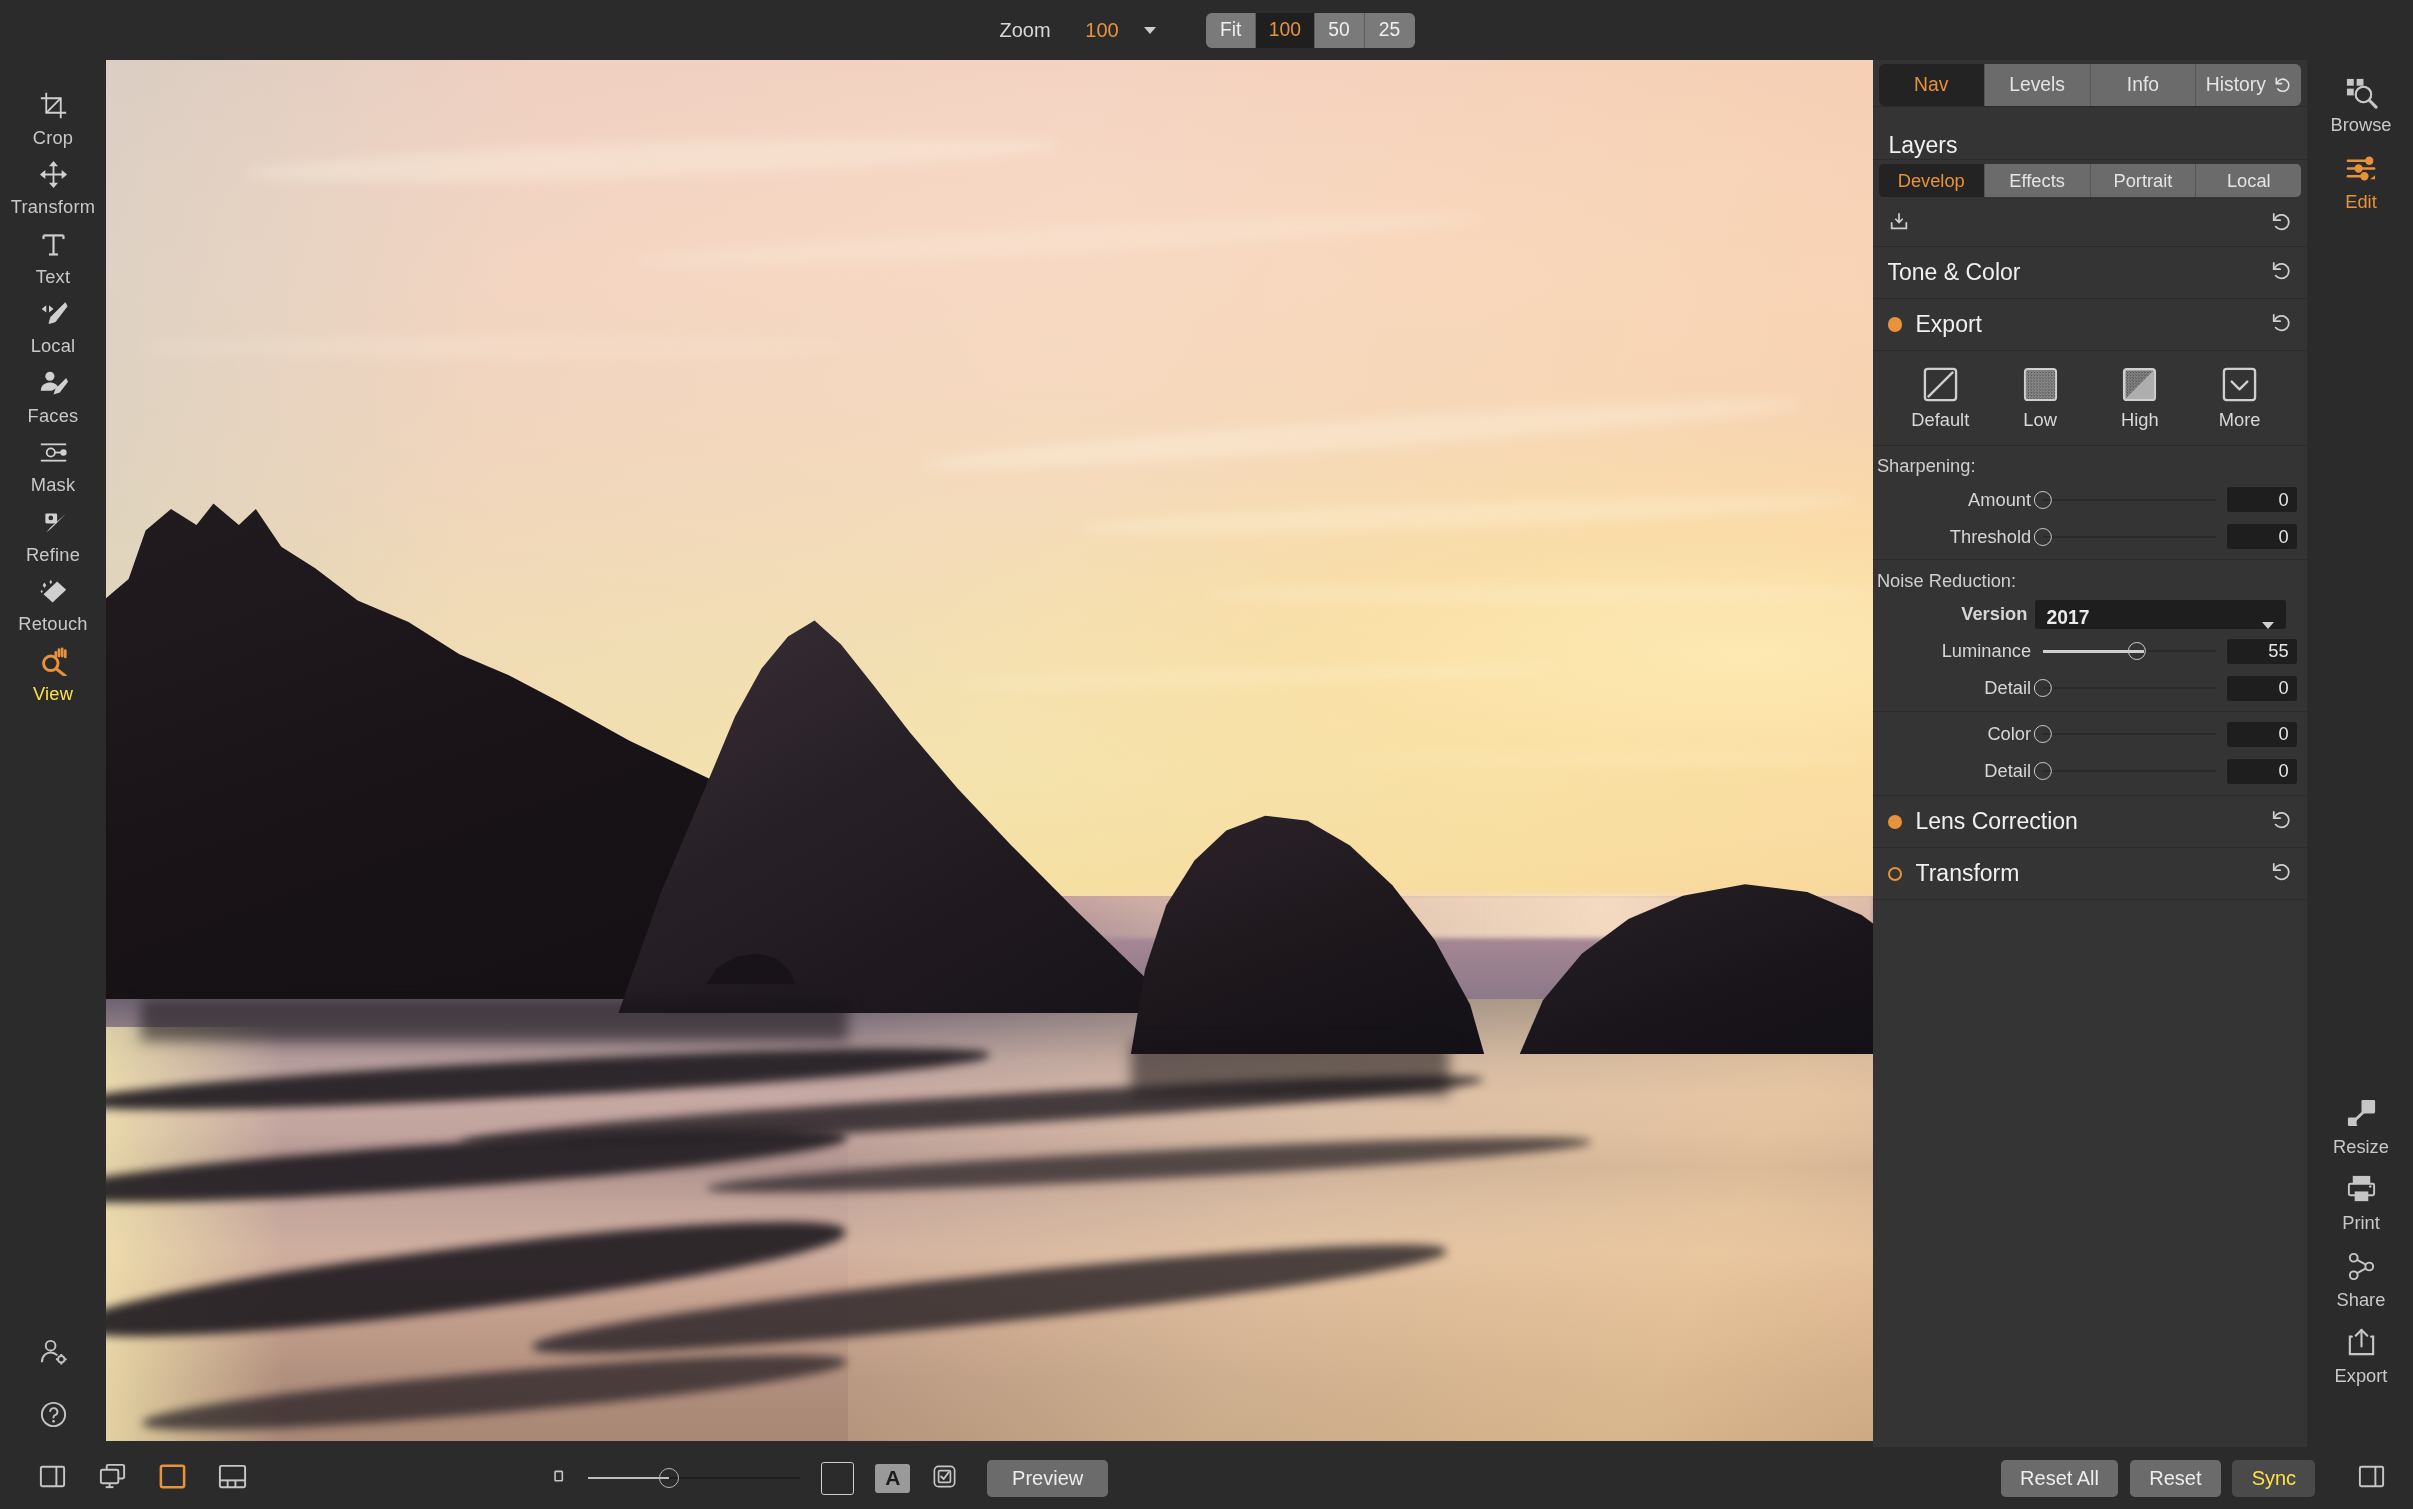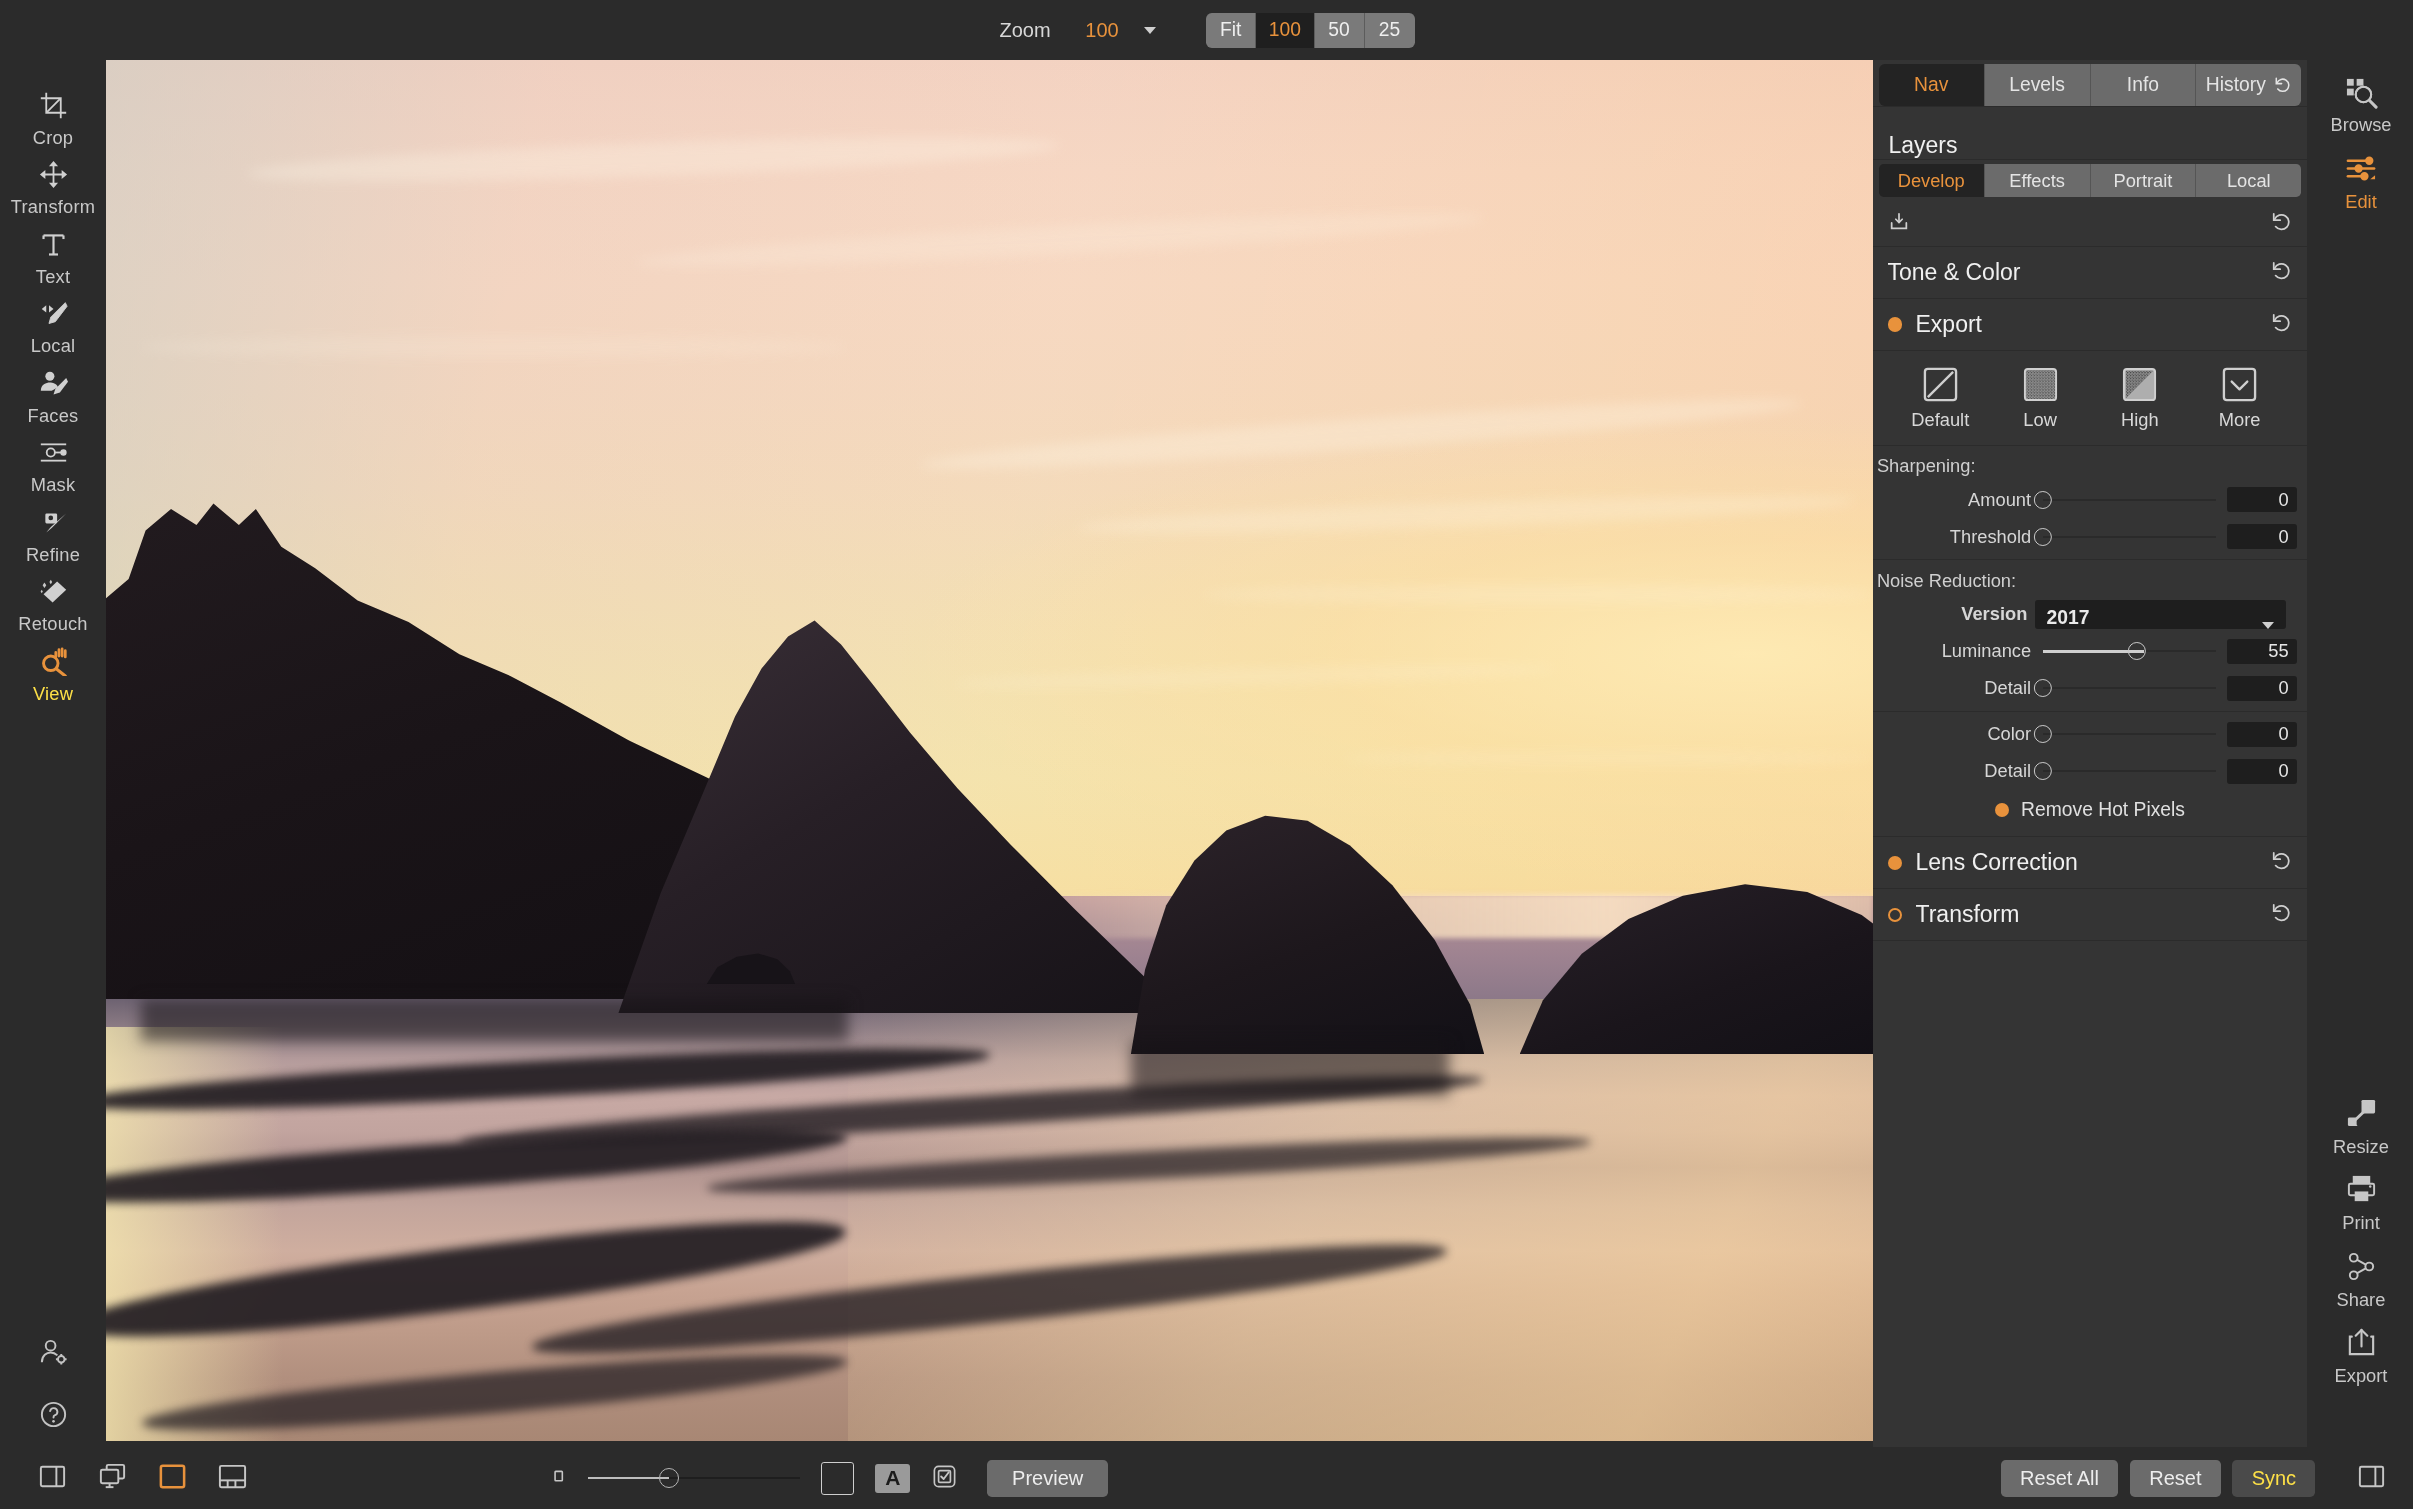--- a/index.html
+++ b/index.html
@@ -657,24 +657,20 @@
 
       <div class="srow">
         <span class="slabel">Detail</span>
         <span class="slider">
           <span class="strack"></span>
           <span class="sknob" style="left:7.7px;"></span>
         </span>
         <span class="sval">0</span>
       </div>
 
-      <div class="checkrow">
-        <span class="dot"></span>
-        <span class="clabel">Remove Hot Pixels</span>
-      </div>
     </div>
 
     <div class="section-head">
       <span class="dot"></span>
       <span class="stitle">Lens Correction</span>
       <span class="revert">
         <svg viewBox="0 0 24 24" fill="none" stroke="#cfcfcf" stroke-width="1.9">
           <path d="M4 9 a8 8 0 1 1 1 8" stroke-linecap="round"></path>
             <path d="M3 3 V10 H10" stroke-linecap="round"></path>
         </svg>

